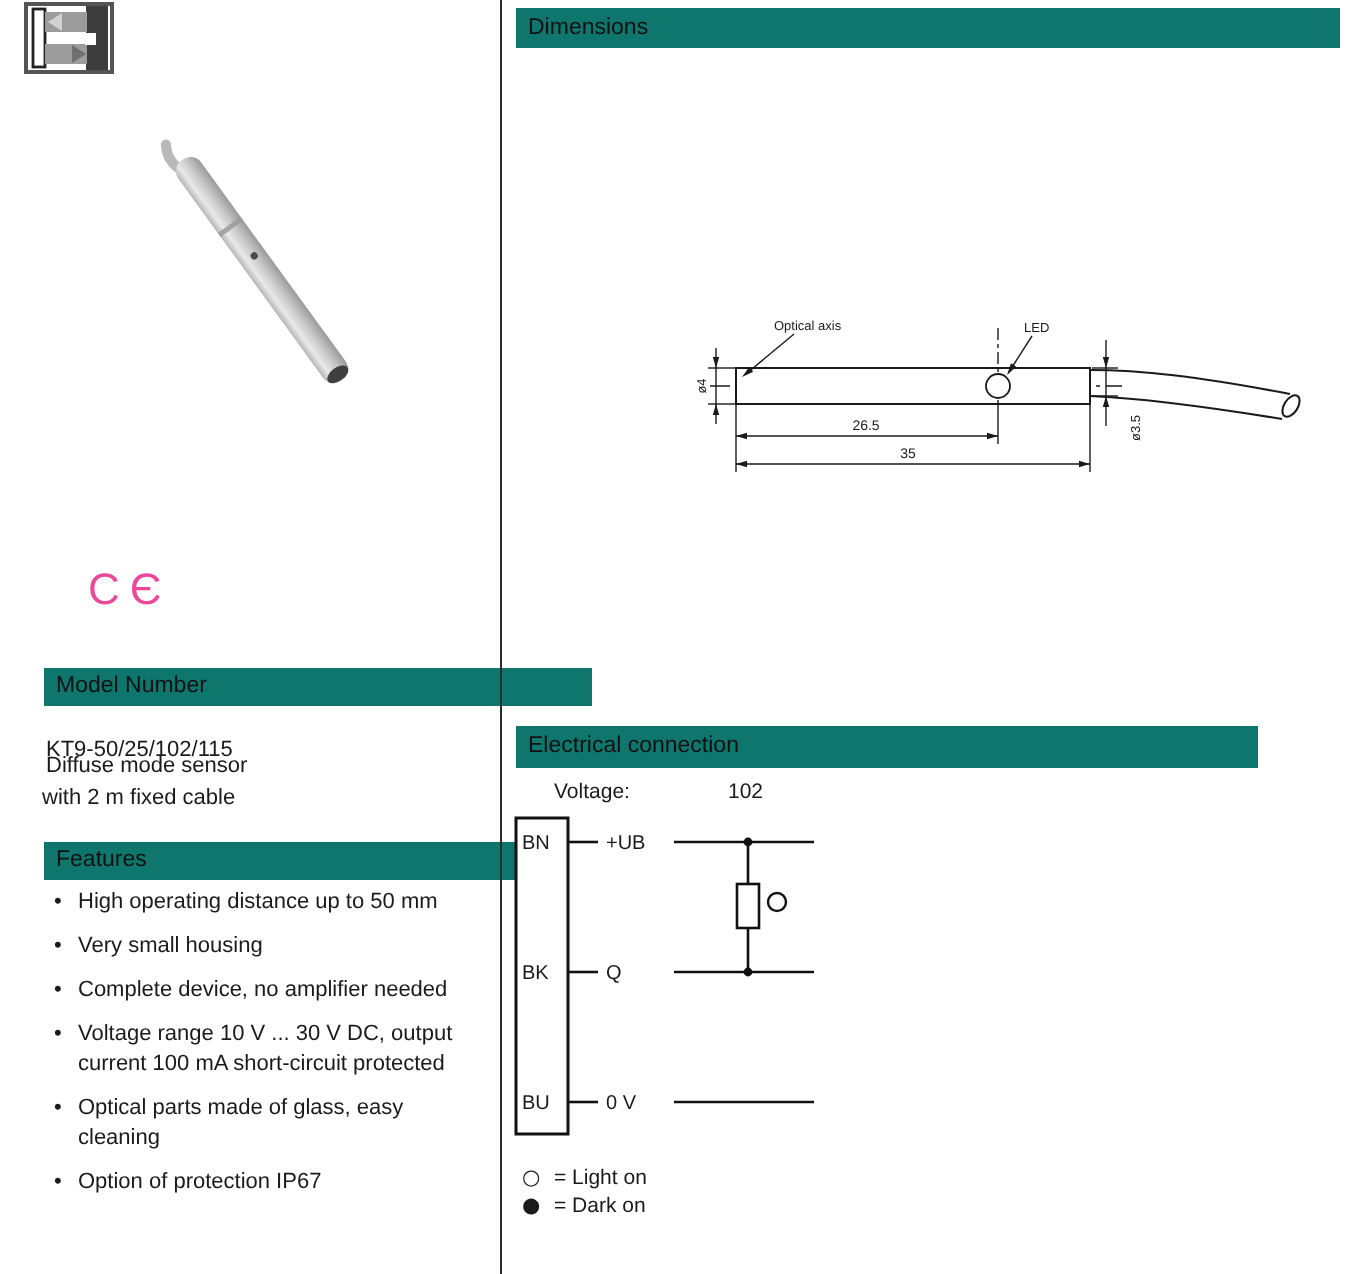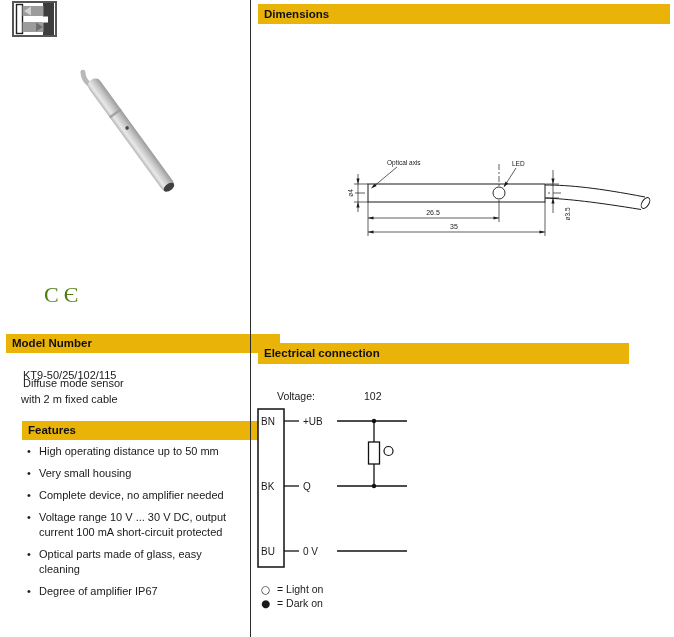--- a/index.html
+++ b/index.html
@@ -3,27 +3,27 @@
 <meta charset="utf-8">
 <style>
   * { margin:0; padding:0; box-sizing:border-box; }
   html,body { background:#fff; }
   .page {
     position:relative; width:674px; height:637px; background:#ffffff;
     font-family:"Liberation Sans", sans-serif; color:#1a1a1a; overflow:hidden;
   }
   .divider { position:absolute; left:250px; top:0; width:1px; height:637px; background:#2a2a2a; }
   .bar {
-    position:absolute; background:#eab308; height:19px; line-height:19px;
-    font-size:11.5px; font-weight:bold; padding-left:6px; color:#111;
+    position:absolute; background:#0f766e; height:19px; line-height:19px;
+    font-size:11.5px; font-weight:normal; padding-left:6px; color:#111;
   }
   .txt { position:absolute; font-size:11px; }
   .bold { font-weight:normal;margin-top:11px; }
-  .ce { position:absolute; left:44px; top:282px; font-family:Liberation Serif, serif;
-        font-size:22px; letter-spacing:5px; color:#4d7c0f; }
+  .ce { position:absolute; left:44px; top:282px; font-family:Liberation Sans, sans-serif;
+        font-size:22px; letter-spacing:5px; color:#ec4899; }
   .features-list { position:absolute; left:24px; top:444px; width:212px; }
   .feat-item { display:flex; margin-bottom:7px; font-size:11px; line-height:15px; }
   .feat-bullet { width:15px; flex:0 0 15px; padding-left:3px; font-size:11px; }
   .legend { position:absolute; left:261px; top:582px; font-size:10.5px; }
   .legend-row { display:flex; align-items:center; height:14px; }
   .legend-sym { width:16px; font-family:"DejaVu Sans", sans-serif; font-size:10.5px; }
   svg text { font-family:"Liberation Sans", sans-serif; fill:#1a1a1a; }
 </style>
 </head>
 <body>
@@ -54,21 +54,21 @@
       <path d="M74,1 Q70,7 72,14" stroke="#b9b9b9" stroke-width="5" fill="none" stroke-linecap="round"></path>
       <rect x="69" y="12" width="14" height="136" rx="6.5" fill="url(#metal)"></rect>
       <rect x="69" y="52" width="14" height="2.5" fill="#9b9b9b" opacity="0.85"></rect>
       <circle cx="77" cy="72" r="1.8" fill="#4a4a4a"></circle>
       <ellipse cx="76" cy="144.5" rx="6" ry="3.4" fill="#3f3f3f"></ellipse>
     </g>
   </svg>
 
   <div class="ce">CЄ</div>
 
-  <div class="bar" style="left:6px;top:334px;width:274px">Model Number</div>
+  <div class="bar" style="left:22px;top:334px;width:274px">Model Number</div>
   <div class="txt bold" style="left:23px;top:358px">KT9-50/25/102/115</div>
   <div class="txt" style="left:23px;top:377px">Diffuse mode sensor</div>
   <div class="txt" style="left:21px;top:393px">with 2 m fixed cable</div>
 
   <div class="bar" style="left:22px;top:421px;width:255px">Features</div>
   <div class="features-list">
     <div class="feat-item">
       <span class="feat-bullet">•</span>
       <span>High operating distance up to 50 mm</span>
     </div>
@@ -83,21 +83,21 @@
     <div class="feat-item">
       <span class="feat-bullet">•</span>
       <span>Voltage range 10 V ... 30 V DC, output current 100 mA short-circuit protected</span>
     </div>
     <div class="feat-item">
       <span class="feat-bullet">•</span>
       <span>Optical parts made of glass, easy cleaning</span>
     </div>
     <div class="feat-item">
       <span class="feat-bullet">•</span>
-      <span>Degree of amplifier IP67</span>
+      <span>Option of protection IP67</span>
     </div>
   </div>
 
   <div class="divider"></div>
 
   <div class="bar" style="left:258px;top:4px;width:412px;height:20px;line-height:20px">Dimensions</div>
 
   <svg width="344" height="110" viewBox="0 0 344 110" style="position:absolute;left:330px;top:140px">
     <g stroke="#1a1a1a" fill="none">
 
@@ -144,21 +144,21 @@
       <polygon points="223,58 221.4,63.5 224.6,63.5"></polygon>
     </g>
     <text x="57" y="25" font-size="6.5">Optical axis</text>
     <text x="182" y="26" font-size="6.5">LED</text>
     <text x="21" y="55" font-size="6.5" text-anchor="middle" transform="rotate(-90 21 53)">ø4</text>
     <text x="238" y="76" font-size="6.5" text-anchor="middle" transform="rotate(-90 238 74)">ø3.5</text>
     <text x="103" y="75" font-size="7" text-anchor="middle">26.5</text>
     <text x="124" y="89" font-size="7" text-anchor="middle">35</text>
   </svg>
 
-  <div class="bar" style="left:258px;top:343px;width:371px;height:21px;line-height:21px">Electrical connection</div>
+  <div class="bar" style="left:258px;top:363px;width:371px;height:21px;line-height:21px">Electrical connection</div>
 
   <div class="txt" style="left:277px;top:390px;font-size:10.5px">Voltage:</div>
   <div class="txt" style="left:364px;top:390px;font-size:10.5px">102</div>
 
   <svg width="220" height="170" viewBox="0 0 220 170" style="position:absolute;left:256px;top:405px">
     <g stroke="#111" fill="none">
       <rect x="2" y="4" width="26" height="158" stroke-width="1.5" fill="#ffffff"></rect>
       <line x1="28" y1="16" x2="43" y2="16" stroke-width="1.3"></line>
       <line x1="28" y1="81" x2="43" y2="81" stroke-width="1.3"></line>
       <line x1="28" y1="146" x2="43" y2="146" stroke-width="1.3"></line>

